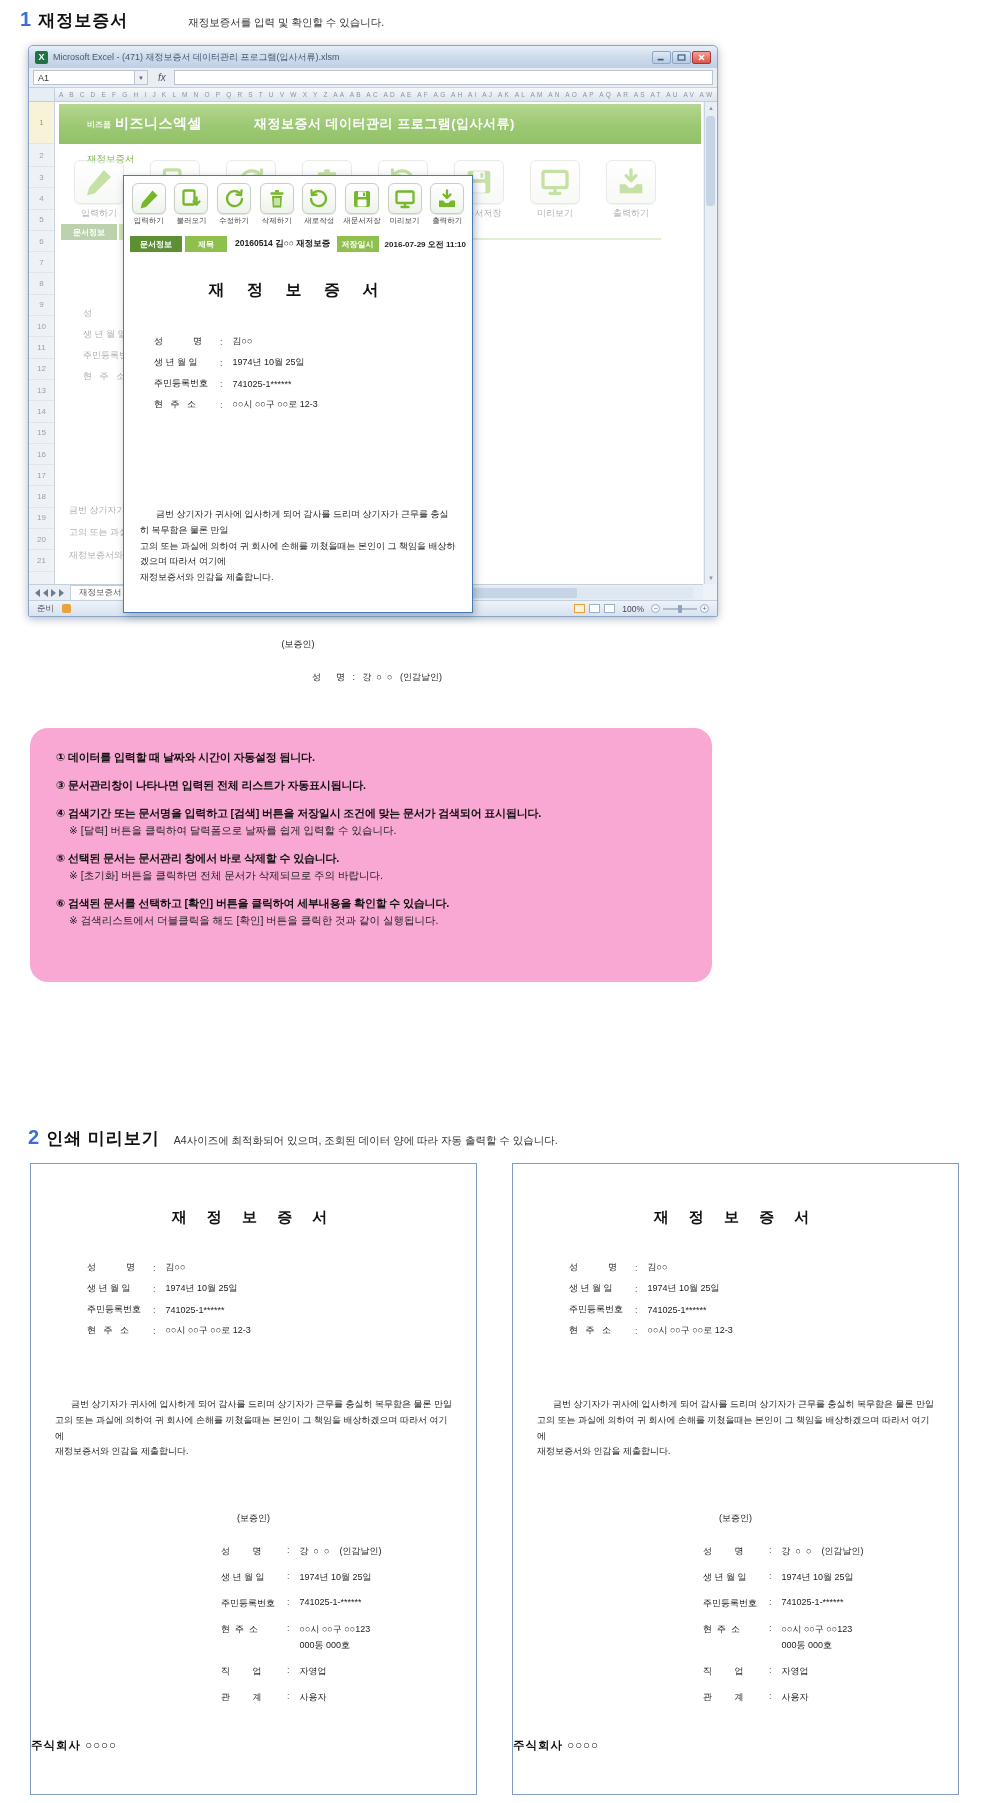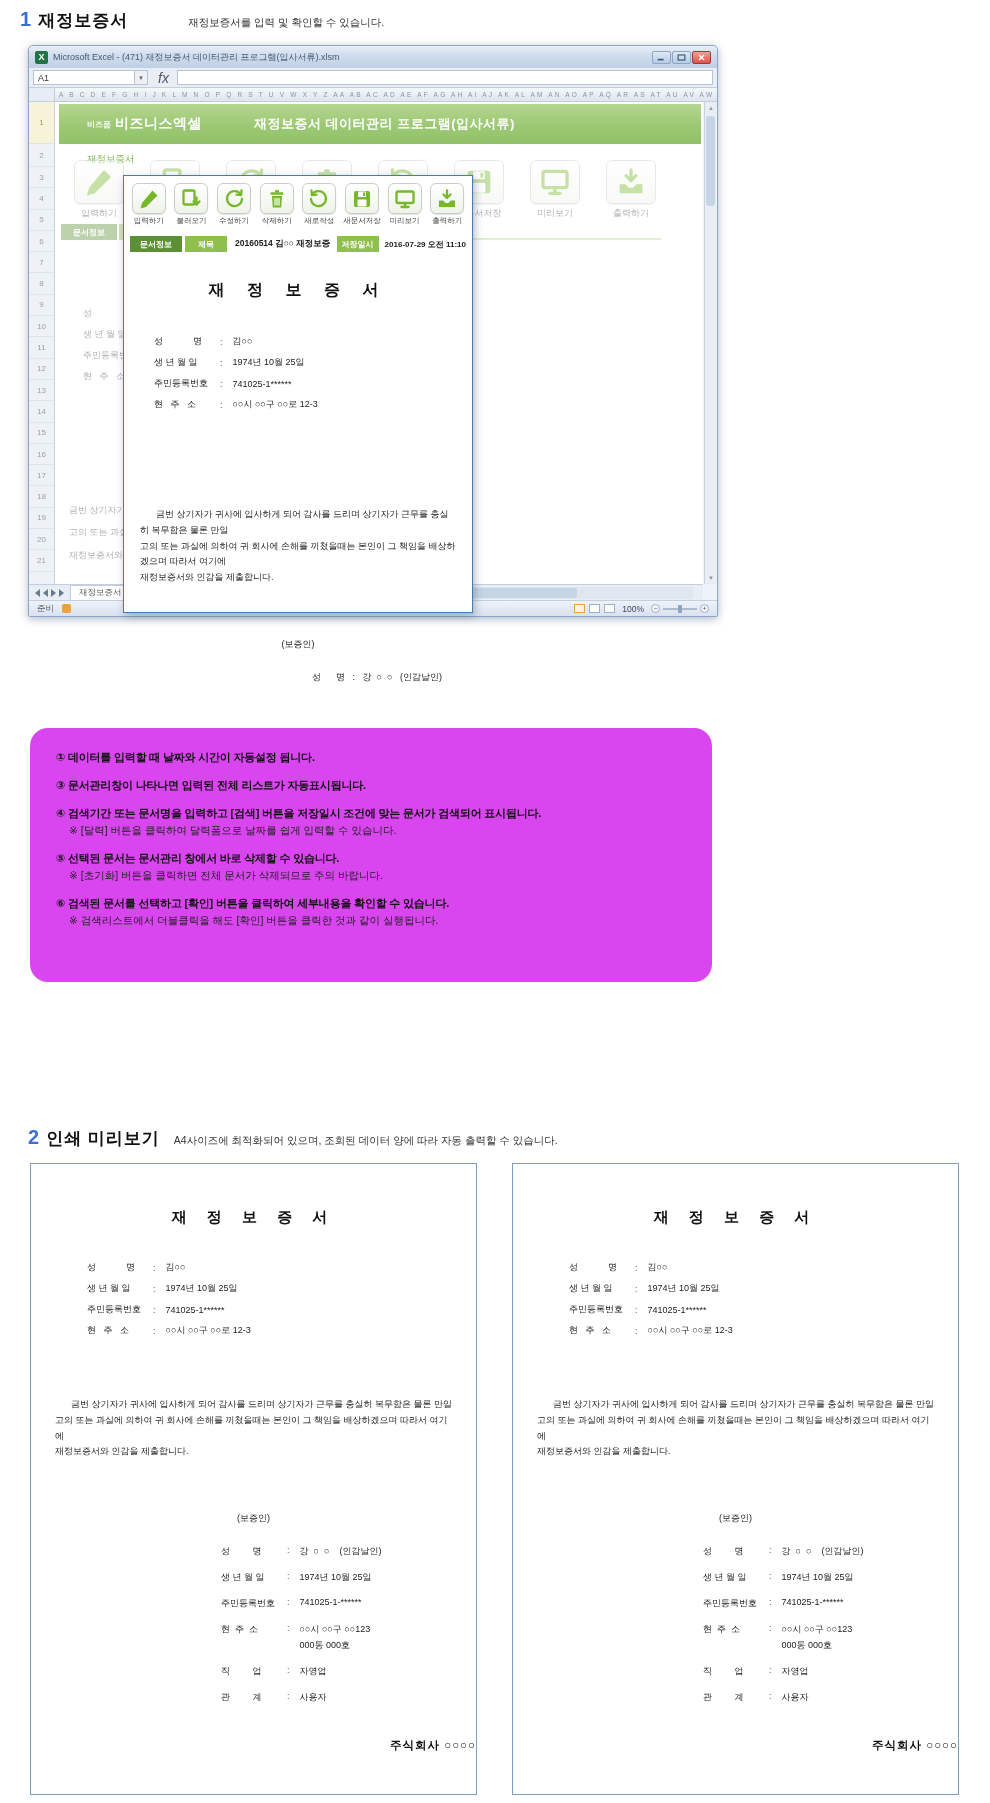--- a/index.html
+++ b/index.html
@@ -30,21 +30,21 @@
         background:linear-gradient(#dfe9f4,#b9cbe0); }
   .wb.close { background:linear-gradient(#f2a29a,#d9534a); border-color:#a33; }
   .wb svg { position:absolute; left:0; top:0; width:100%; height:100%; }
 
   .xl-formula { position:absolute; left:0; top:22px; right:0; height:20px; background:#e9eef5;
         border-bottom:1px solid #c3cfdd; display:flex; align-items:center; padding:2px 4px; }
   .namebox { width:102px; height:15px; background:#fff; border:1px solid #b9c4d2; font-size:9px;
         color:#333; padding:2px 4px; }
   .nb-arrow { width:13px; height:15px; border:1px solid #b9c4d2; border-left:none; background:#edf1f6;
         font-size:6px; color:#667; display:flex; align-items:center; justify-content:center; }
-  .fx { font-size:14px; font-style:italic; color:#556; margin:0 8px 0 10px; }
+  .fx { font-size:10px; font-style:italic; color:#556; margin:0 8px 0 10px; }
   .fbar { flex:1; height:15px; background:#fff; border:1px solid #b9c4d2; }
 
   .xl-cols { position:absolute; left:0; top:42px; right:0; height:14px; display:flex;
         background:linear-gradient(#f5f8fb,#dde5ee); border-bottom:1px solid #c3cfdd; }
   .xl-corner { width:26px; border-right:1px solid #c3cfdd; background:#e7edf4; }
   .collets { flex:1; font-size:6.5px; color:#8a93a0; letter-spacing:2.2px; overflow:hidden;
         white-space:nowrap; line-height:14px; padding-left:4px; }
 
   .rownums { position:absolute; left:0; top:56px; width:26px; bottom:32px; background:#eef2f7;
         border-right:1px solid #c9d3df; overflow:hidden; }
@@ -140,40 +140,40 @@
   .fcolon { margin:0 10px 0 4px; color:#555; }
   .fval { white-space:pre; }
   .body-par { font-size:9px; color:#222; line-height:1.75; }
   .popup .body-par { margin:92px 16px 0 16px; }
   .body-par .bl:first-child { text-indent:16px; }
   .gcaption { text-align:center; font-size:9px; color:#222; }
   .popup .gcaption { margin-top:52px; }
   .popup .gname { margin:20px 30px 0 0; text-align:right; font-size:9px; color:#222; white-space:pre; }
 
   
-  .instr { position:absolute; left:30px; top:728px; width:682px; height:254px; background:#d946ef;
+  .instr { position:absolute; left:30px; top:728px; width:682px; height:254px; background:#f9a8d4;
         border-radius:18px; padding:22px 26px; }
   .instr-item { margin-bottom:13px; }
   .instr-main { font-size:11px; font-weight:bold; color:#101010; letter-spacing:-.2px; }
   .instr-sub { font-size:10.5px; color:#222; margin:3px 0 0 13px; }
 
   
   .preview { position:absolute; top:1163px; width:447px; height:632px; background:#fff;
         border:1px solid #7f9dc0; }
   #preview-left { left:30px; } #preview-right { left:512px; }
   .pv-title { margin-top:44px; text-align:center; font-size:15px; font-weight:bold; letter-spacing:8px; color:#111; }
   .pv-fields { margin:30px 0 0 56px; }
   .pv-body { margin:56px 24px 0 24px; }
   .pv-gcap { margin-top:52px; text-align:center; font-size:9px; color:#222; }
   .pv-gfields { margin:20px 0 0 190px; }
   .pv-grow { display:flex; font-size:9px; color:#222; margin-bottom:13px; }
   .pv-glabel { display:inline-block; width:62px; white-space:pre; }
   .pv-gval { white-space:pre; }
   .pv-gval2 { display:block; margin-top:3px; }
-  .pv-company { margin-top:34px; text-align:right; font-size:11.5px; font-weight:bold; color:#111; letter-spacing:1px; }
+  .pv-company { margin-top:34px; text-align:left; font-size:11.5px; font-weight:bold; color:#111; letter-spacing:1px; }
   svg .st { fill:none; stroke:#76b82a; stroke-width:2.3; stroke-linecap:round; stroke-linejoin:round; }
   svg .fl { fill:#76b82a; }
 </style>
 </head>
 <body>
 
 <div id="page">
 
   <div class="sec-head" id="head1">
     <span class="sec-num">1</span>

